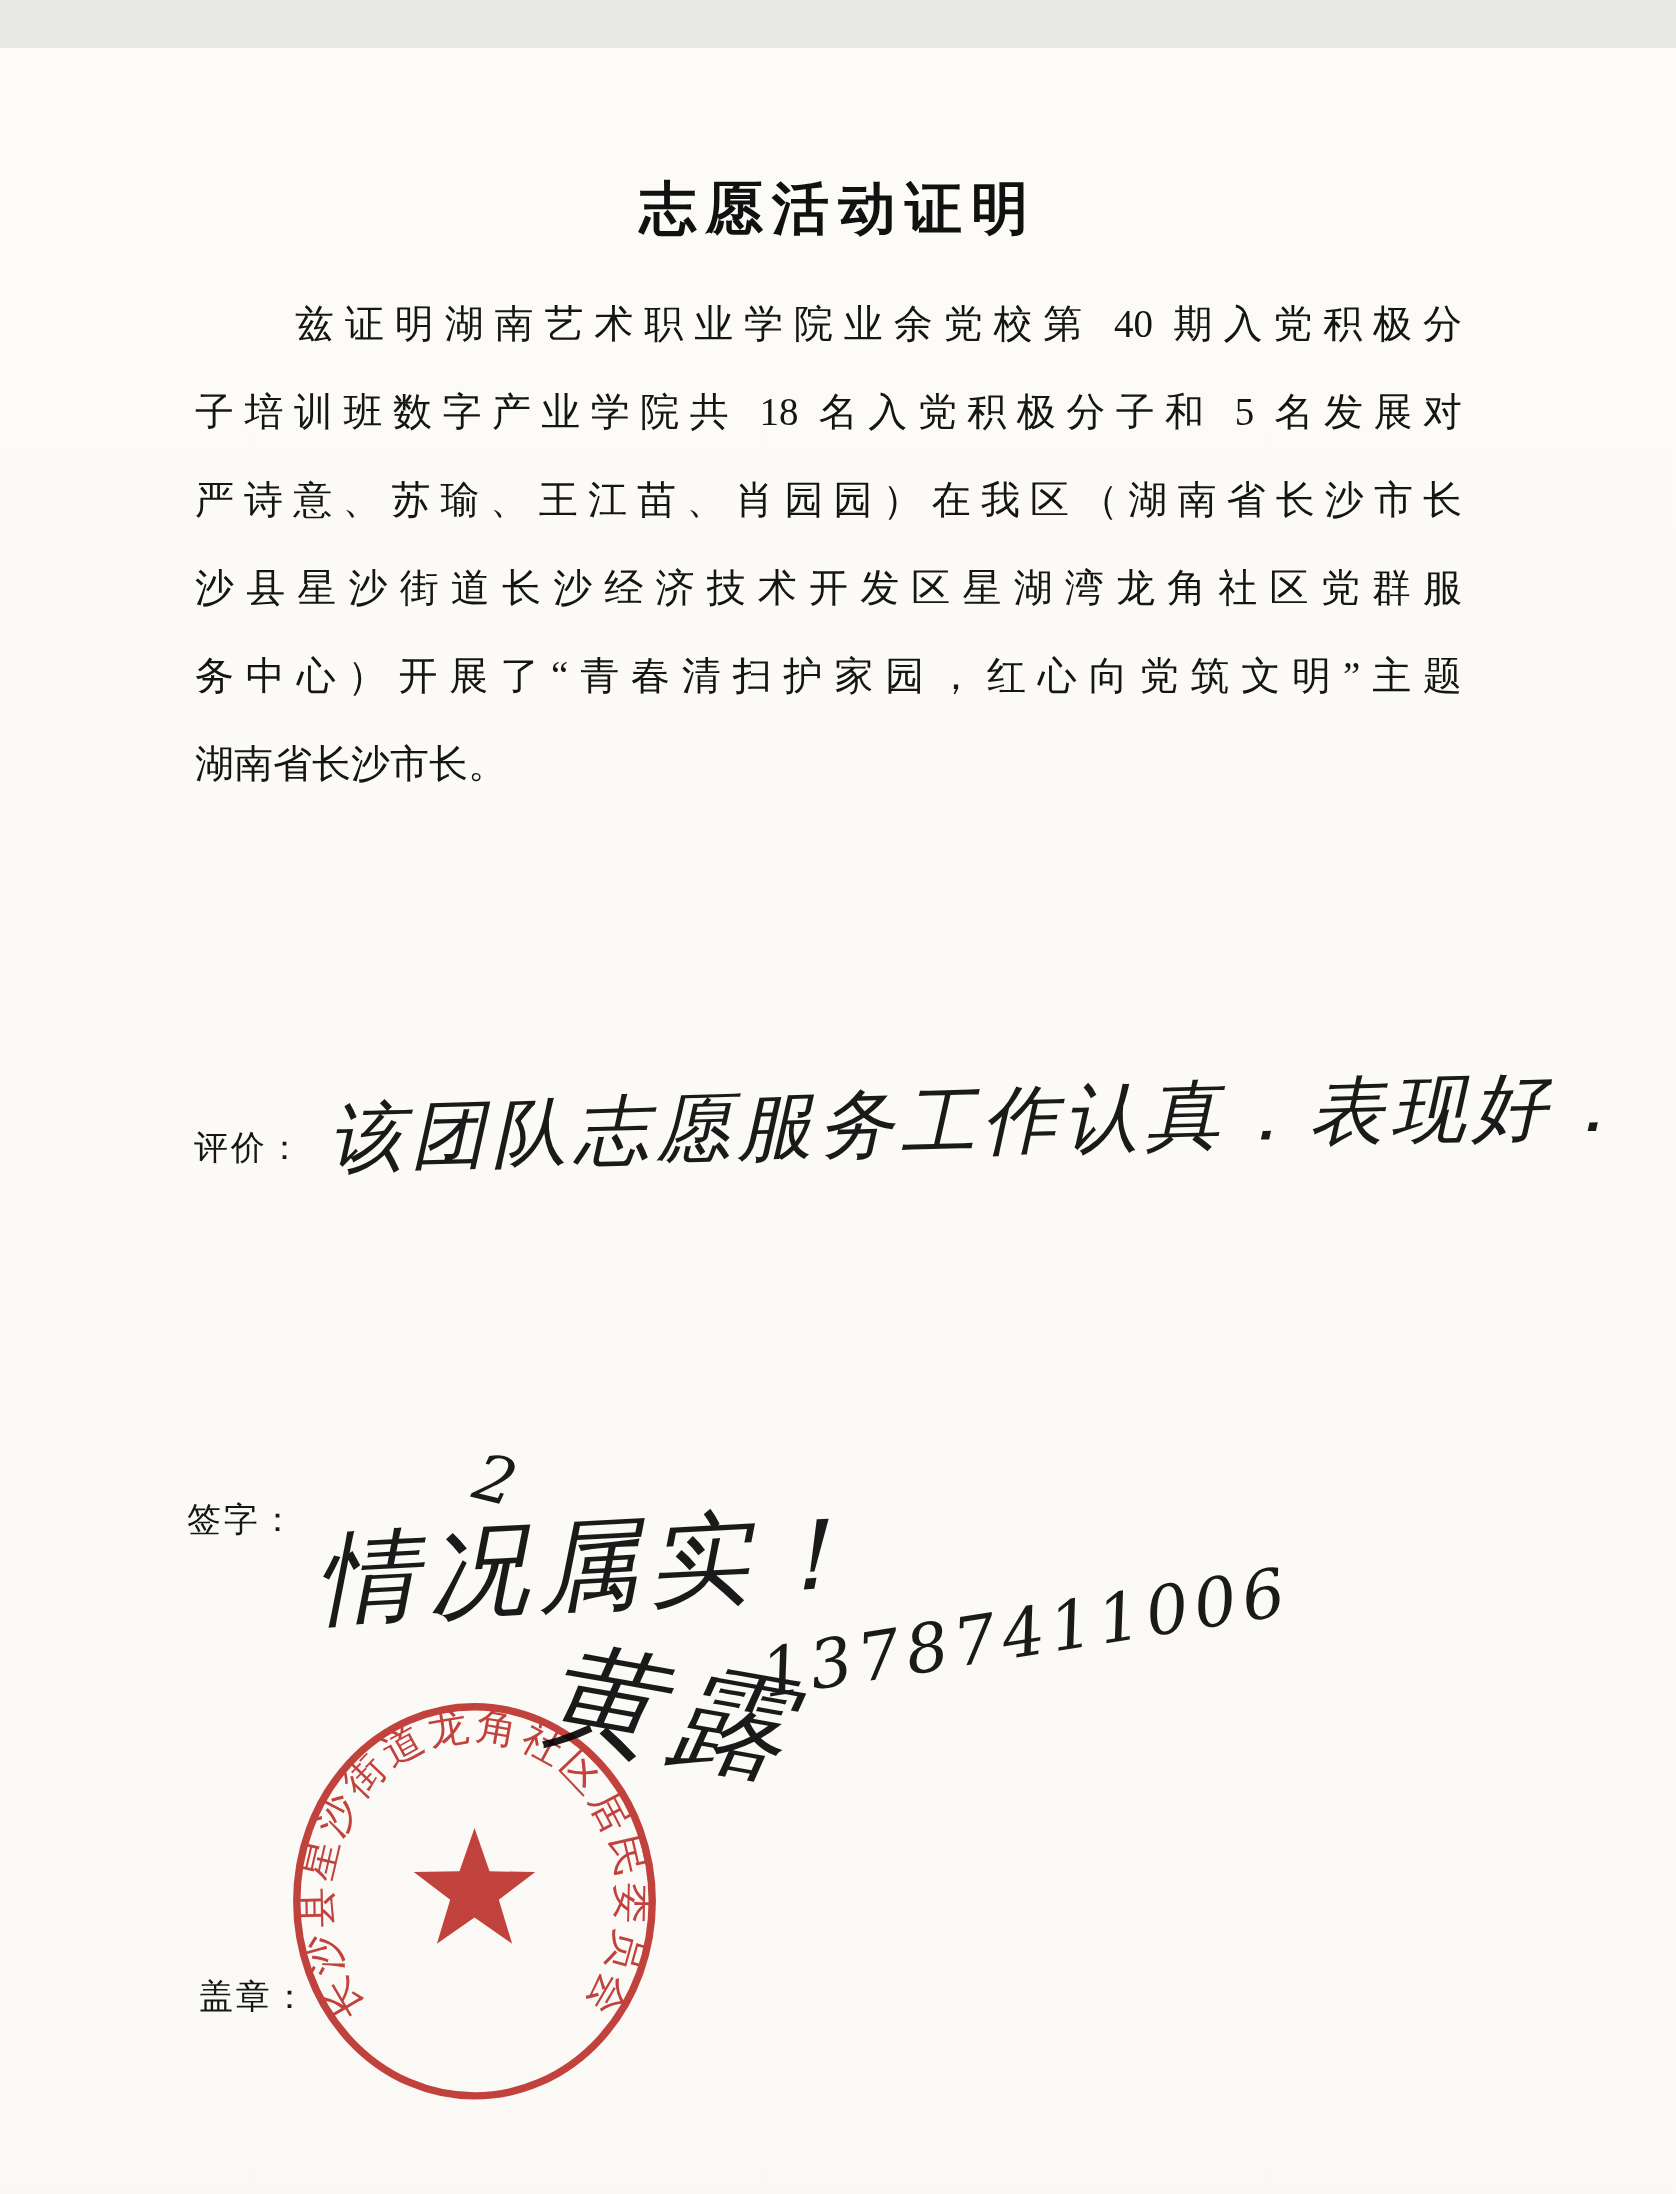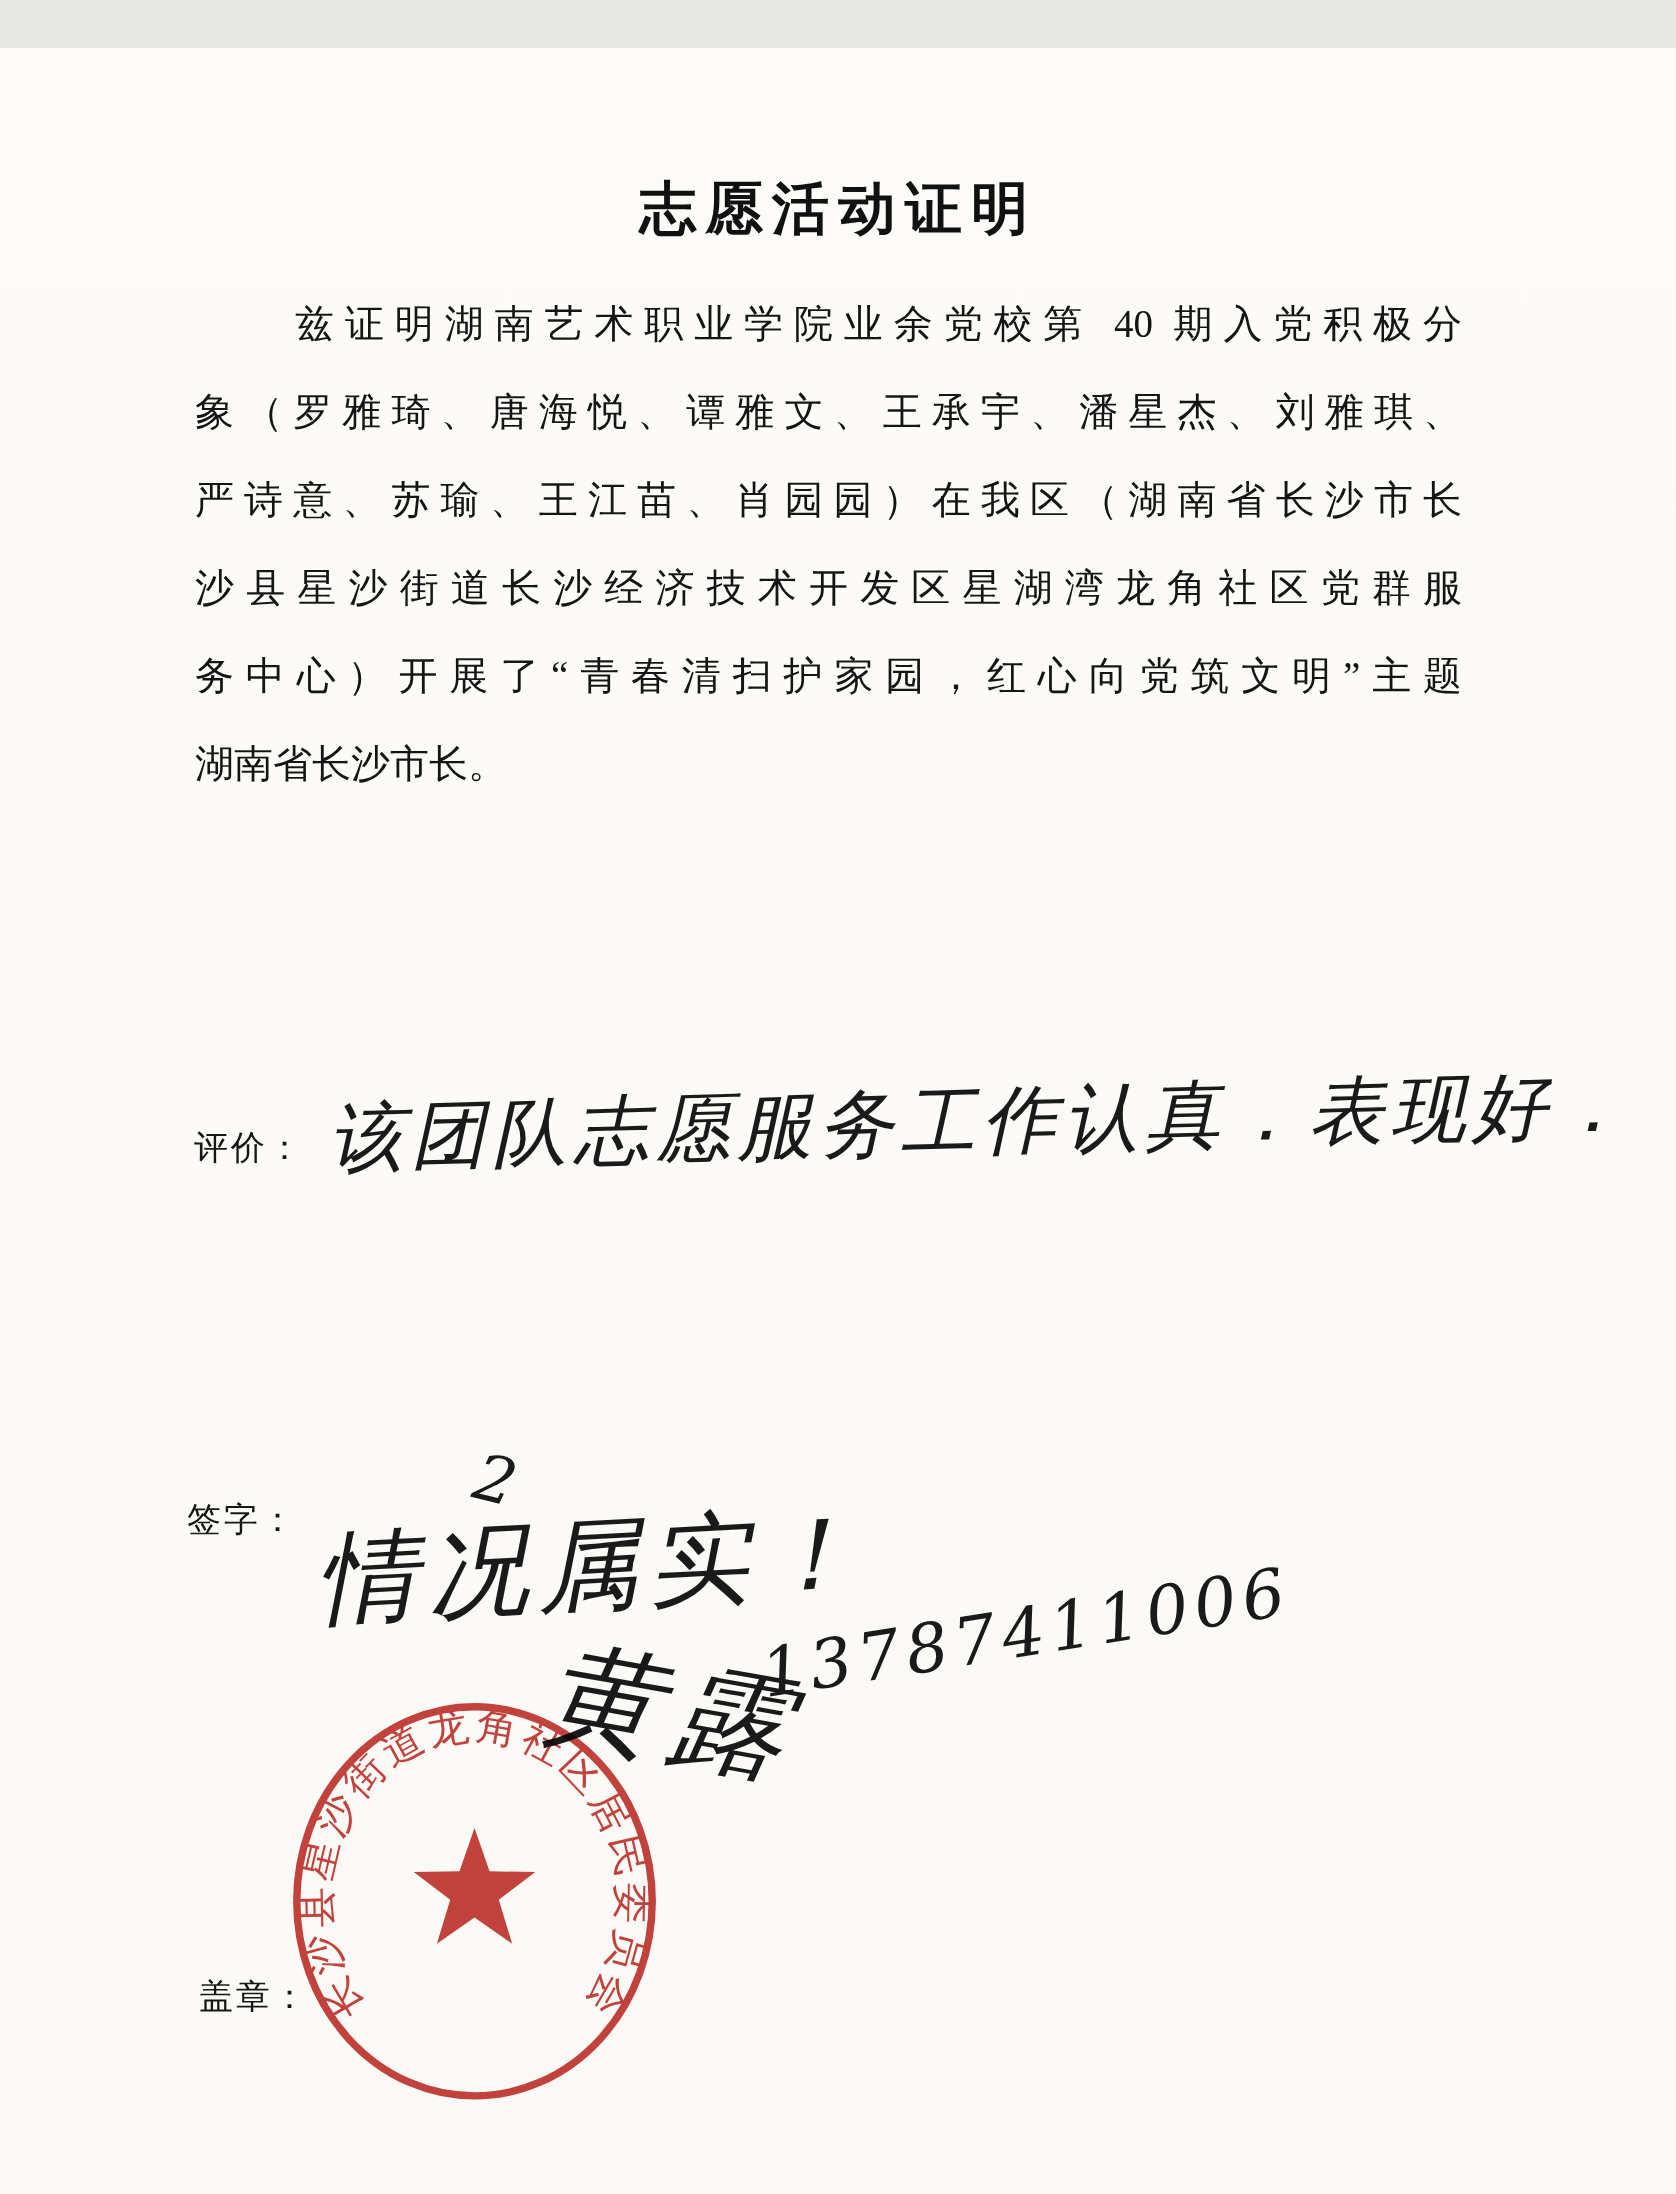--- a/index.html
+++ b/index.html
@@ -87,21 +87,21 @@
 </style>
 </head>
 <body>
 
 <div class="page">
 
   <div class="doc-title">志愿活动证明</div>
 
   <div class="body-text">
     <div class="body-line first">兹证明湖南艺术职业学院业余党校第 40 期入党积极分</div>
-    <div class="body-line">象（罗雅琦、唐海悦、谭雅文、王承宇、潘星杰、刘雅琪、</div>
+    <div class="body-line">子培训班数字产业学院共 18 名入党积极分子和 5 名发展对</div>
     <div class="body-line">严诗意、苏瑜、王江苗、肖园园）在我区（湖南省长沙市长</div>
     <div class="body-line">沙县星沙街道长沙经济技术开发区星湖湾龙角社区党群服</div>
     <div class="body-line">务中心）开展了“青春清扫护家园，红心向党筑文明”主题</div>
     <div class="body-line last">湖南省长沙市长。</div>
   </div>
 
   <div class="field-label eval-label">评价：</div>
   <div class="handwriting eval-hand">该团队志愿服务工作认真．表现好．</div>
 
   <div class="field-label sign-label">签字：</div>

